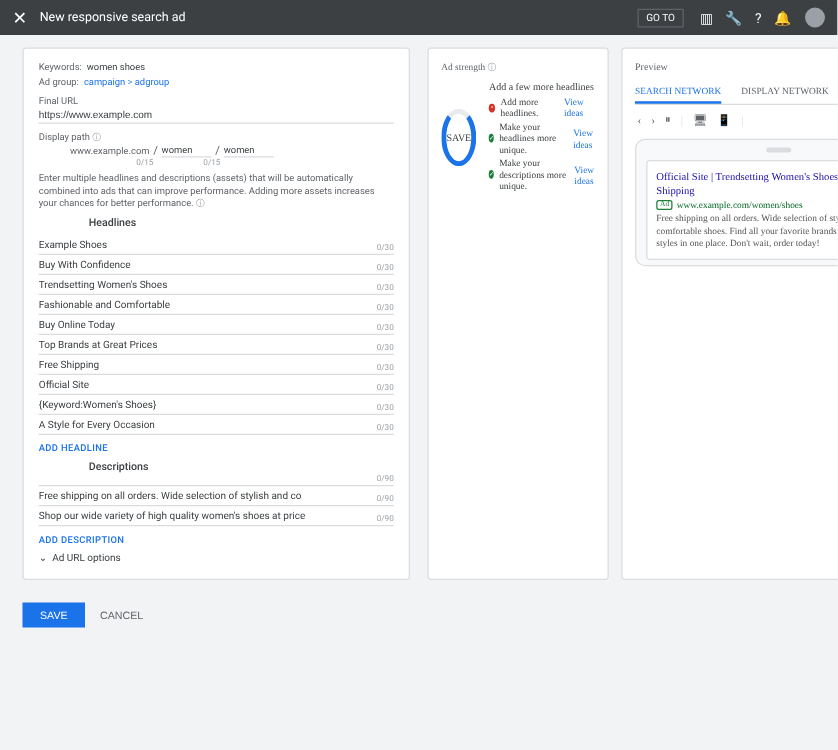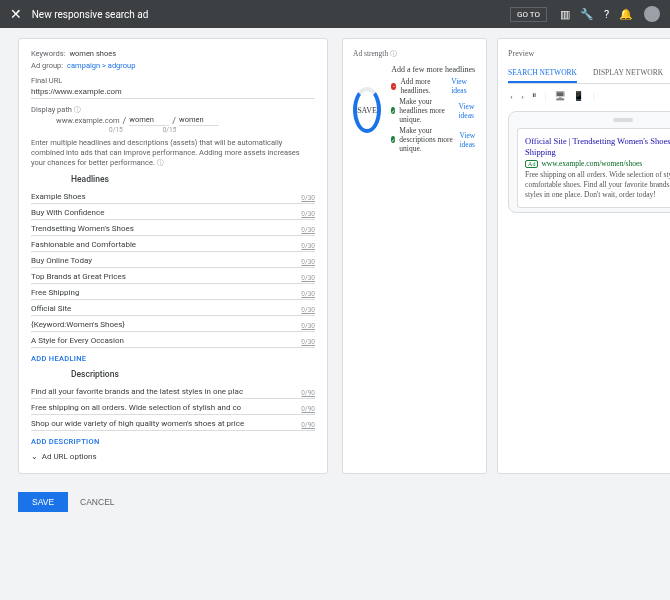--- a/index.html
+++ b/index.html
@@ -18,21 +18,21 @@
 .small { font-size: 7.5px; }
 .label { color: #5f6368; font-size: 7.5px; }
 .row { display: flex; align-items: baseline; gap: 4px; margin-bottom: 3px; }
 .input { border: none; border-bottom: 1px solid #dadce0; font-size: 8px; padding: 2px 0; color: #3c4043; background: transparent; outline: none; }
 .url-input { width: 100%; }
 .counter { font-size: 6.5px; color: #9aa0a6; text-align: right; }
 .section-title { font-weight: 500; font-size: 8.5px; margin: 6px 0 4px; padding-left: 40px; }
 .desc-text { font-size: 7.5px; color: #5f6368; line-height: 1.3; margin: 4px 0 6px; }
 .field-row { position: relative; border-bottom: 1px solid #dadce0; padding: 3px 0 2px; }
 .field-row .txt { font-size: 8px; color: #3c4043; }
-.field-row .cnt { position: absolute; right: 0; bottom: 1px; font-size: 6.5px; color: #9aa0a6; text-decoration: underline; }
+.field-row .cnt { position: absolute; right: 0; bottom: 1px; font-size: 6.5px; color: #9aa0a6; }
 .add-link { color: #1a73e8; font-size: 7.5px; font-weight: 500; margin: 6px 0; letter-spacing: 0.3px; cursor: pointer; }
 .url-options { font-size: 8px; margin-top: 6px; display: flex; align-items: center; gap: 4px; cursor: pointer; }
 .actions { padding: 8px 18px; display: flex; gap: 12px; align-items: center; }
 .btn-save { background: #1a73e8; color: #fff; border: none; padding: 5px 14px; font-size: 8.5px; font-weight: 500; cursor: pointer; }
 .btn-cancel { background: none; border: none; color: #5f6368; font-size: 8.5px; font-weight: 500; cursor: pointer; text-align: center; }
 .card { background: #fff; border: 1px solid #dadce0; border-radius: 3px; padding: 10px; }
 .strength-row { display: flex; align-items: center; gap: 10px; }
 .ring { width: 46px; height: 46px; border-radius: 50%; border: 4px solid #1a73e8; border-top-color: #e8eaed; display: flex; align-items: center; justify-content: center; font-size: 8px; font-weight: 500; color: #3c4043; }
 .strength-list { font-size: 7.5px; }
 .strength-list .hd { font-weight: 500; font-size: 8px; margin-bottom: 3px; }
@@ -116,21 +116,21 @@
         <div class="field-row"><span class="txt">Buy Online Today</span><span class="cnt">0/30</span></div>
         <div class="field-row"><span class="txt">Top Brands at Great Prices</span><span class="cnt">0/30</span></div>
         <div class="field-row"><span class="txt">Free Shipping</span><span class="cnt">0/30</span></div>
         <div class="field-row"><span class="txt">Official Site</span><span class="cnt">0/30</span></div>
         <div class="field-row"><span class="txt">{Keyword:Women's Shoes}</span><span class="cnt">0/30</span></div>
         <div class="field-row"><span class="txt">A Style for Every Occasion</span><span class="cnt">0/30</span></div>
       </div>
     <div class="add-link">ADD HEADLINE</div>
     <div class="section-title">Descriptions</div>
     <div id="descriptions">
-        <div class="field-row"><span class="txt">Find all your favorite brands and the latest styles in one plac</span><span class="cnt">0/90</span></div>
+        <div class="field-row"><span class="cnt">0/90</span></div>
         <div class="field-row"><span class="txt">Free shipping on all orders. Wide selection of stylish and co</span><span class="cnt">0/90</span></div>
         <div class="field-row"><span class="txt">Shop our wide variety of high quality women's shoes at price</span><span class="cnt">0/90</span></div>
       </div>
     <div class="add-link">ADD DESCRIPTION</div>
     <div class="url-options">
       <span>⌄</span>
       <span>Ad URL options</span>
     </div>
   </div>
 

